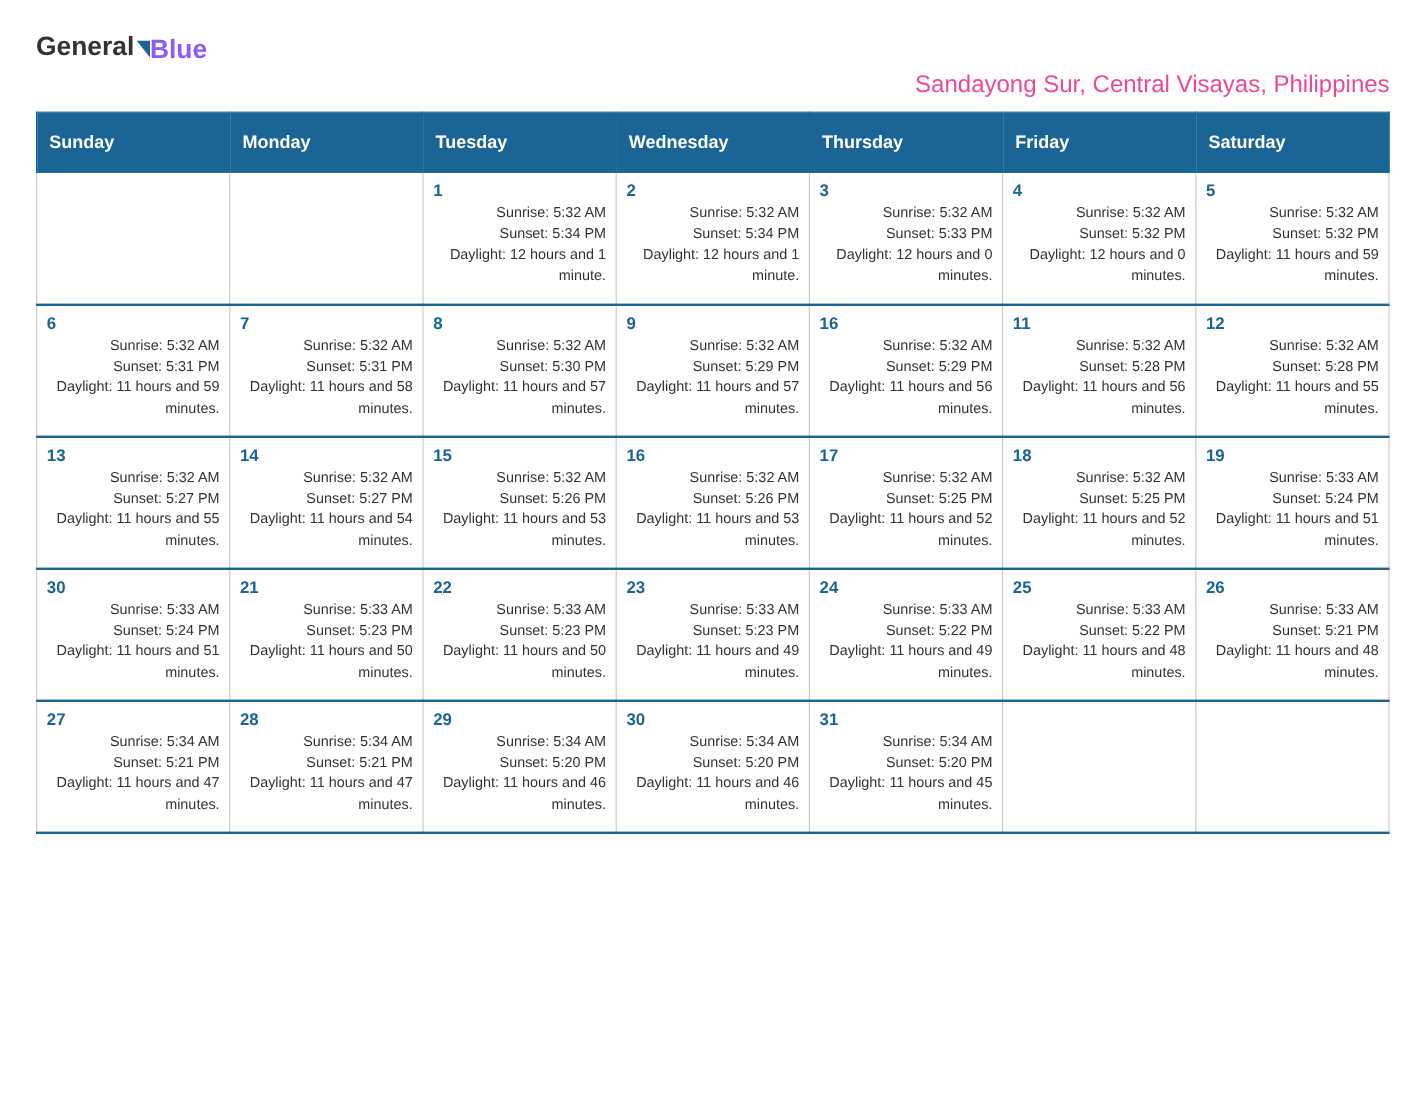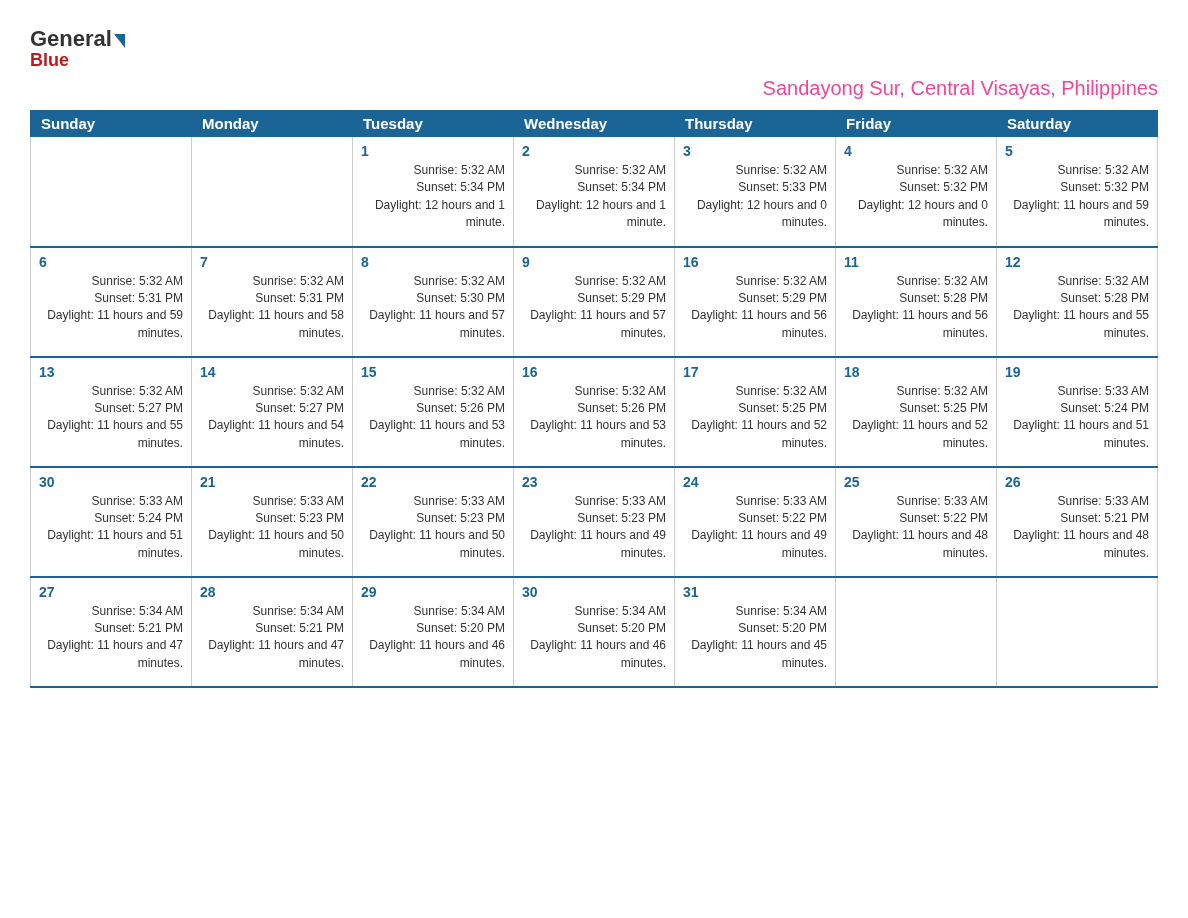--- a/index.html
+++ b/index.html
@@ -12,21 +12,21 @@
       padding: 20px 30px;
     }
     .header-top {
       display: flex;
       justify-content: space-between;
       align-items: flex-start;
       margin-bottom: 6px;
     }
     .logo {
       display: flex;
-      flex-direction: column;
+      flex-direction: row;
       align-items: flex-start;
       margin-top: 8px;
     }
     .logo-text {
       display: flex;
       align-items: flex-end;
       font-size: 22px;
       font-weight: bold;
       color: #333;
       line-height: 1;
@@ -35,21 +35,21 @@
     .logo-arrow {
       display: inline-block;
       width: 0;
       height: 0;
       border-left: 11px solid transparent;
       border-right: 0px solid transparent;
       border-top: 14px solid #1a6496;
       margin-left: 2px;
       margin-bottom: 2px;
     }
-    .logo-blue { color: #b91c1c; font-size: 18px; font-weight: bold; }
+    .logo-blue { color: #8b5cf6; font-size: 22px; font-weight: bold; }
     .month-title {
       font-size: 52px;
       font-weight: bold;
       color: #333;
       text-align: right;
     }
     .subtitle {
       font-size: 20px;
       color: #ec4899;
       text-align: right;
@@ -58,21 +58,21 @@
     table {
       width: 100%;
       border-collapse: collapse;
       table-layout: fixed;
     }
     thead tr th {
       background-color: #1a6496;
       color: #fff;
       font-size: 15px;
       font-weight: bold;
-      padding: 4px 10px;
+      padding: 16px 10px;
       text-align: left;
       border: 1px solid #1a6496;
     }
     tbody tr td {
       vertical-align: top;
       border: 1px solid #ccc;
       padding: 6px 8px;
       font-size: 12.5px;
       color: #333;
       min-height: 90px;

